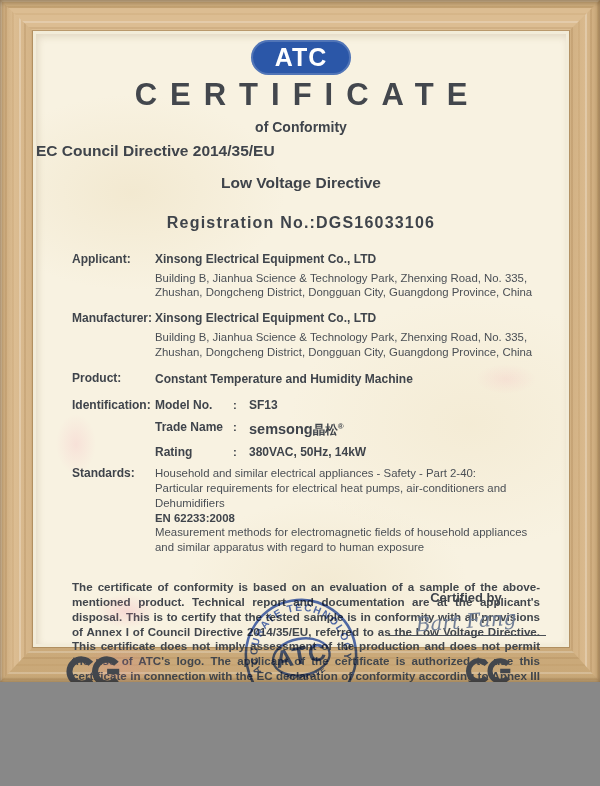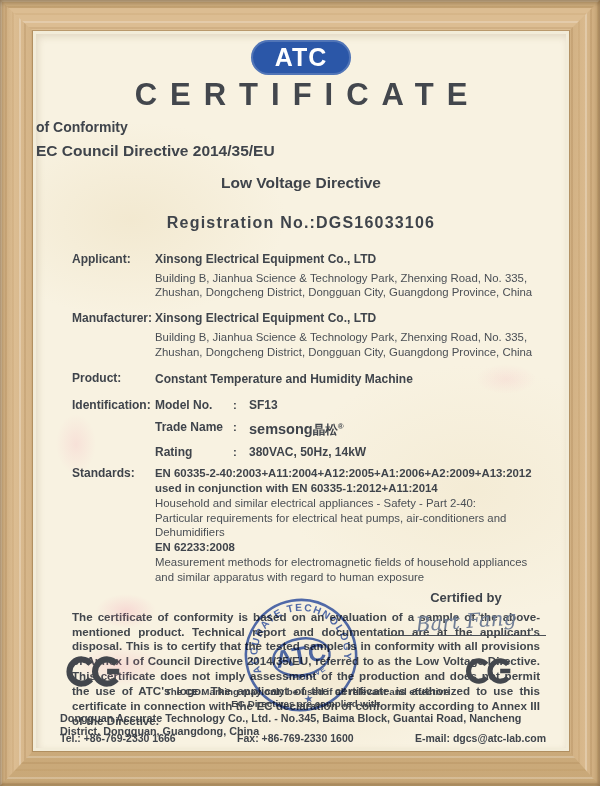--- a/index.html
+++ b/index.html
@@ -1,16 +1,16 @@
 <!DOCTYPE html>
 <html><head>
 <meta charset="utf-8">
 <style>
   html,body{margin:0;padding:0;background:#888;}
-  .scene{position:relative;width:600px;height:786px;overflow:hidden;font-family:"Liberation Sans",sans-serif;}
+  .scene{position:relative;width:600px;height:682px;overflow:hidden;font-family:"Liberation Sans",sans-serif;}
 
   
   .frame{position:absolute;inset:0;
     background:
       repeating-linear-gradient(180deg, rgba(255,255,255,.22) 0 2px, rgba(0,0,0,0) 2px 6px, rgba(150,108,58,.16) 6px 8px, rgba(0,0,0,0) 8px 13px, rgba(170,128,70,.12) 13px 15px, rgba(0,0,0,0) 15px 21px),
       linear-gradient(180deg,#cfae7f 0 8px,#dcbd92 8px 40%,#d6b689 60%,#c9a878 100%);
   }
   .frame-side{position:absolute;top:0;bottom:0;
     background:
       repeating-linear-gradient(90deg, rgba(255,255,255,.25) 0 2px, rgba(0,0,0,0) 2px 5px, rgba(145,104,55,.18) 5px 7px, rgba(0,0,0,0) 7px 12px, rgba(165,122,66,.12) 12px 14px, rgba(0,0,0,0) 14px 19px),
@@ -32,21 +32,21 @@
       #f8f2e1;
     box-shadow:0 0 0 3px #f2ecd9, 0 0 0 4px rgba(150,115,70,.5), inset 2px 3px 7px rgba(130,100,60,.18);
     color:#3f444b;}
   .stain{position:absolute;border-radius:50%;pointer-events:none;}
 
   
   .logo-pill{width:100px;height:35px;margin:6px auto 0;background:#2b57a8;border-radius:18px;
     display:flex;align-items:center;justify-content:center;box-shadow:inset 0 0 0 2px rgba(255,255,255,.18);}
   .logo-pill span{color:#fff;font-size:25px;font-weight:800;letter-spacing:1px;}
   .cert-title{text-align:center;font-size:31px;font-weight:700;letter-spacing:13px;padding-left:13px;color:#43474d;margin-top:2px;}
-  .sub1{text-align:left;font-size:14px;font-weight:700;margin-top:6px;}
+  .sub1{text-align:center;font-size:14px;font-weight:700;margin-top:6px;}
   .sub2{text-align:left;font-size:15.5px;font-weight:700;margin-top:7px;}
   .sub3{text-align:center;font-size:15.5px;font-weight:700;margin-top:14px;}
   .reg{text-align:center;font-size:16px;font-weight:700;letter-spacing:1.2px;margin-top:22px;}
 
   
   .rows{padding:20px 26px 0 36px;}
   .row{display:flex;margin-bottom:11px;}
   .row-label{flex:0 0 83px;font-size:12px;font-weight:700;}
   .row-body{flex:1;font-size:11.4px;line-height:1.3;}
   .co-name{font-size:12px;font-weight:700;margin-bottom:3px;}
@@ -146,21 +146,20 @@
             <span class="id-l">Rating</span>
             <span class="id-c">:</span>
             <span class="id-v">380VAC, 50Hz, 14kW</span>
           </div>
         </div>
       </div>
 
       <div class="row">
         <div class="row-label">Standards:</div>
         <div class="row-body">
-          <div class="std-b">EN 60335-2-40:2003+A11:2004+A12:2005+A1:2006+A2:2009+A13:2012 used in conjunction with EN 60335-1:2012+A11:2014</div>
           <div class="std-r">Household and similar electrical appliances - Safety - Part 2-40:</div>
           <div class="std-r">Particular requirements for electrical heat pumps, air-conditioners and Dehumidifiers</div>
           <div class="std-b">EN 62233:2008</div>
           <div class="std-r">Measurement methods for electromagnetic fields of household appliances and similar apparatus with regard to human exposure</div>
         </div>
       </div>
     </div>
 
     <div class="declaration">The certificate of conformity is based on an evaluation of a sample of the above-mentioned product. Technical report and documentation are at the applicant's disposal. This is to certify that the tested sample is in conformity with all provisions of Annex I of Council Directive 2014/35/EU, referred to as the Low Voltage Directive. This certificate does not imply assessment of the production and does not permit the use of ATC's logo. The applicant of the certificate is authorized to use this certificate in connection with the EC declaration of conformity according to Annex III of the Directive.</div>
 

